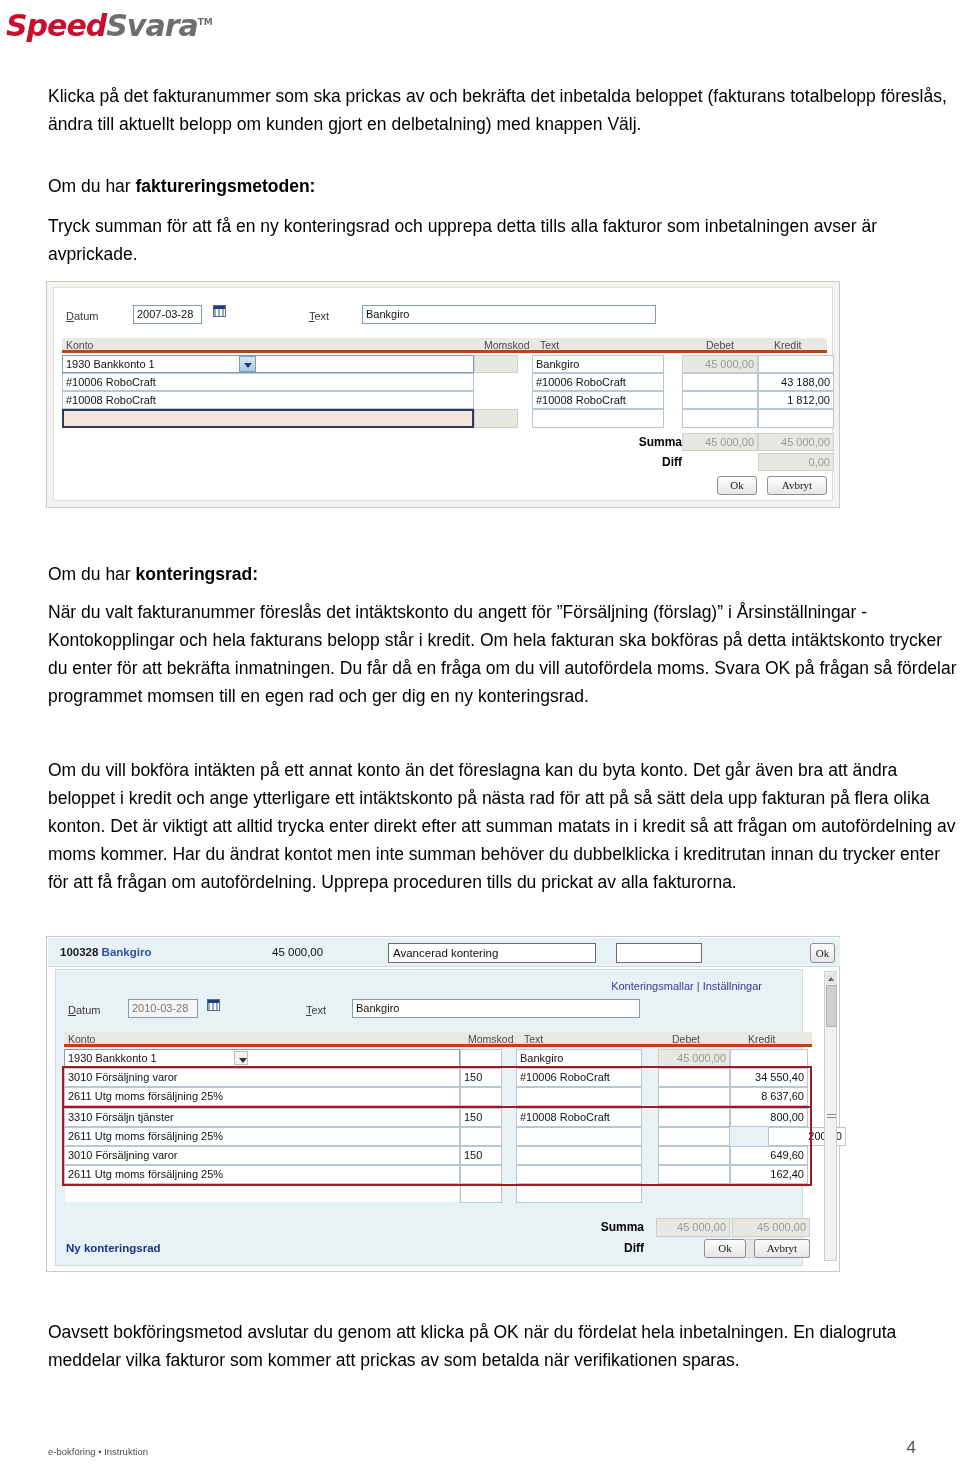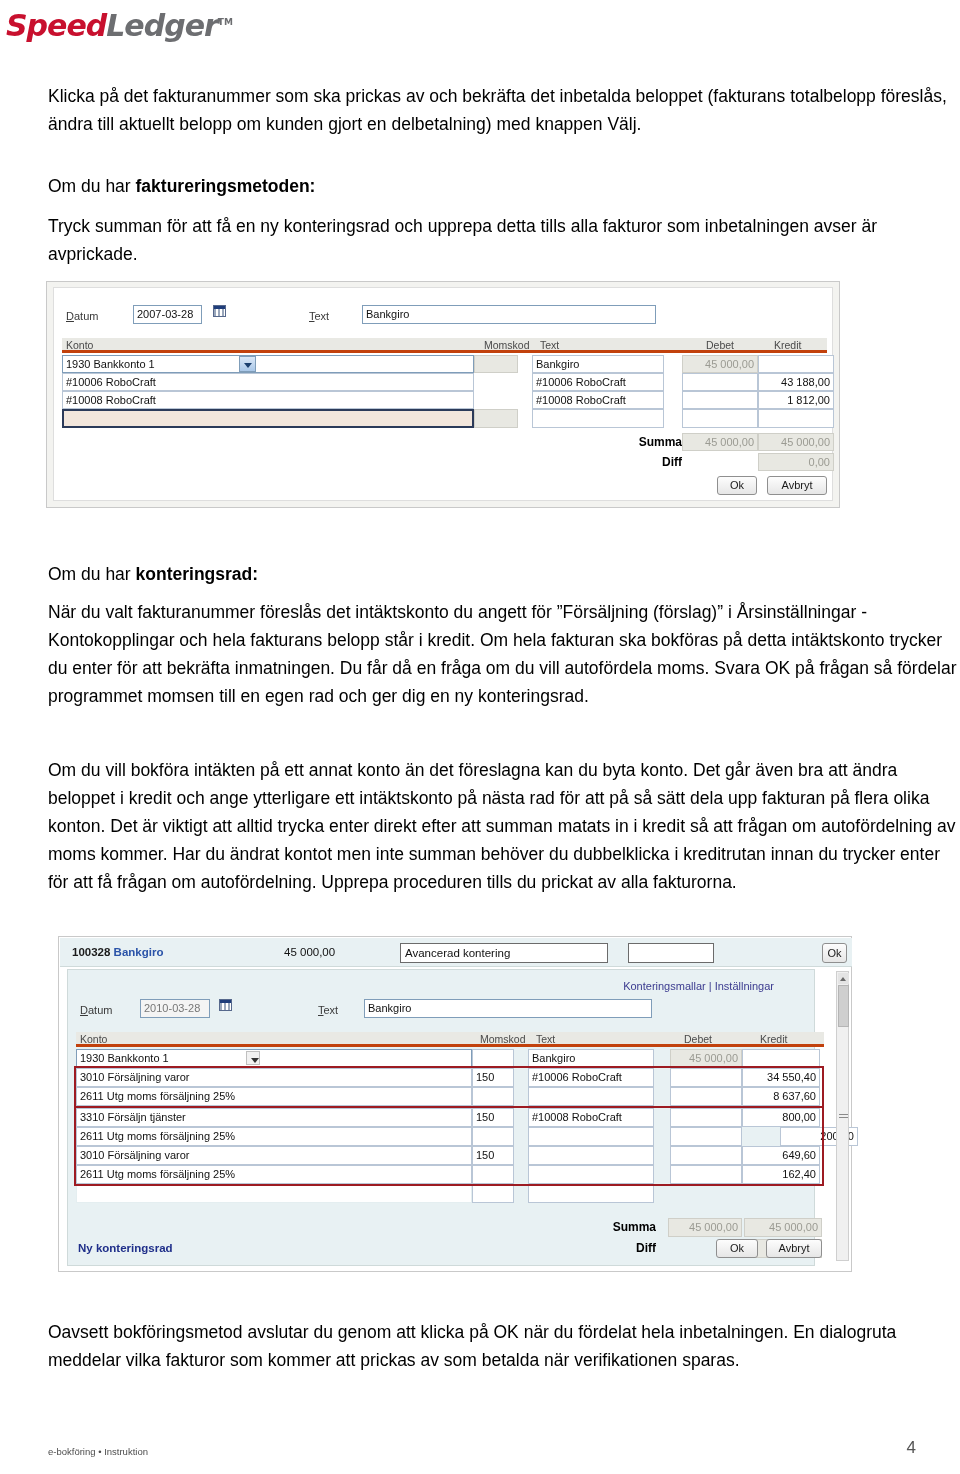--- a/index.html
+++ b/index.html
@@ -89,25 +89,25 @@
   }
   .arrowbtn.flat { background:#f2f2f2; border:1px solid #c0c0c0; }
   .arrowbtn.flat:after { border-top-color:#333; }
 
   .sumlbl { position:absolute; font-size:12px; font-weight:bold; color:#000; text-align:right; }
 
   .btn {
     position:absolute; background:linear-gradient(#fdfdfd,#e6e6e6);
     border:1px solid #8f8f8f; border-radius:3px;
     font-size:11px; color:#1a1a1a; text-align:center; line-height:16px;
-    font-family:Liberation Sans, sans-serif;
-  }
-
-  
-  #shot2 { left:46px; top:936px; width:794px; height:336px; background:#ffffff;margin-left:12px; }
+    font-family:Liberation Serif, serif;
+  }
+
+  
+  #shot2 { left:46px; top:936px; width:794px; height:336px; background:#ffffff; }
   #shot2 .topbar {
     position:absolute; left:1px; top:1px; width:792px; height:29px;
     background:#e8f1f3; border-bottom:1px solid #cfdada;
   }
   #shot2 .panel {
     position:absolute; left:8px; top:32px; width:748px; height:297px;
     background:#e8f1f3; border:1px solid #cfdada;
   }
   .tb-id { position:absolute; font-size:11.5px; font-weight:bold; color:#1b1b1b; }
   .tb-id i { font-style:normal; color:#2a53a8; }
@@ -135,21 +135,21 @@
   
   .footer { position:absolute; left:0; bottom:0; width:960px; height:40px; }
   .foot-left { position:absolute; left:48px; top:12px; font-size:9.5px; color:#4d4d4d; }
   .foot-right { position:absolute; right:44px; top:4px; font-size:17px; color:#555; }
 </style>
 </head>
 <body>
 
 <div class="header">
   <div class="logo">
-    <span class="lg-speed">Speed</span><span class="lg-ledger">Ledger</span><span class="lg-tm">TM</span>
+    <span class="lg-speed">Speed</span><span class="lg-ledger">Svara</span><span class="lg-tm">TM</span>
   </div>
 </div>
 
 <div class="blk" style="left:48px; top:82px;">
   <p class="para">Klicka på det fakturanummer som ska prickas av och bekräfta det inbetalda beloppet (fakturans totalbelopp föreslås, ändra till aktuellt belopp om kunden gjort en delbetalning) med knappen Välj.</p>
 </div>
 
 <div class="blk" style="left:48px; top:172px;">
   <p class="para"><span>Om du har </span><b>faktureringsmetoden:</b></p>
 </div>

